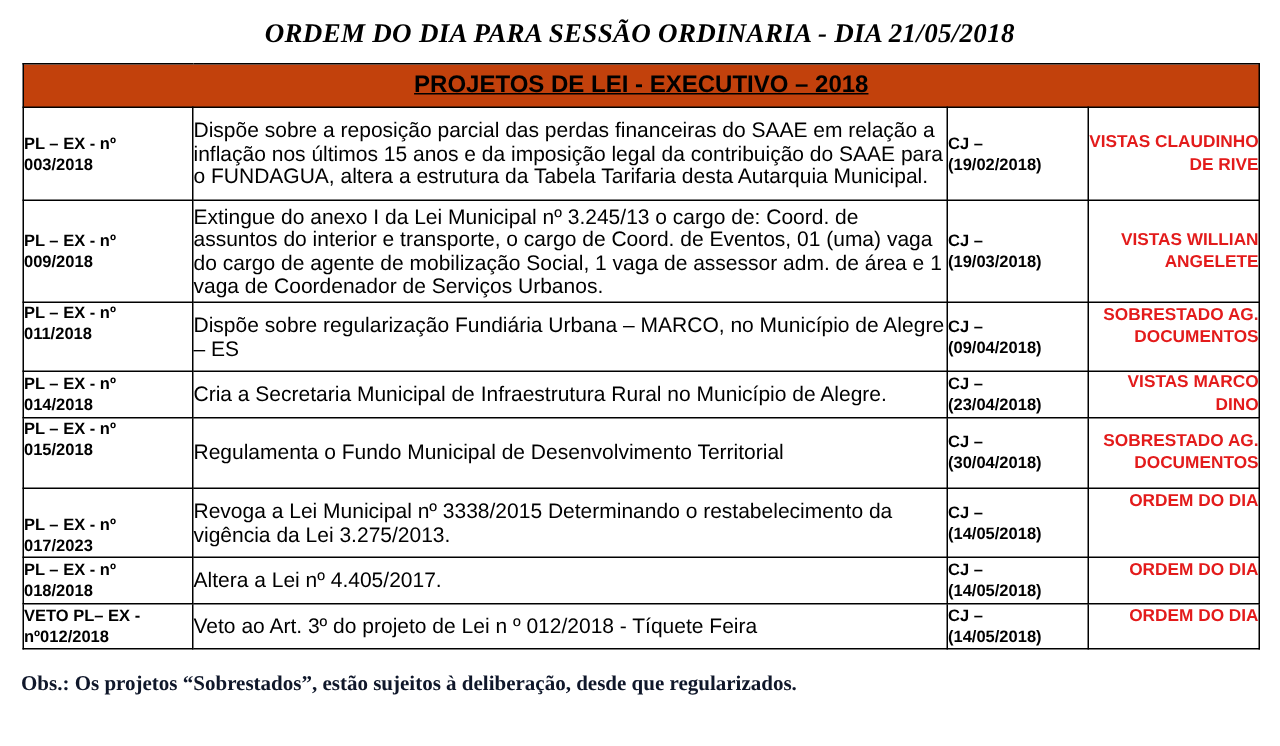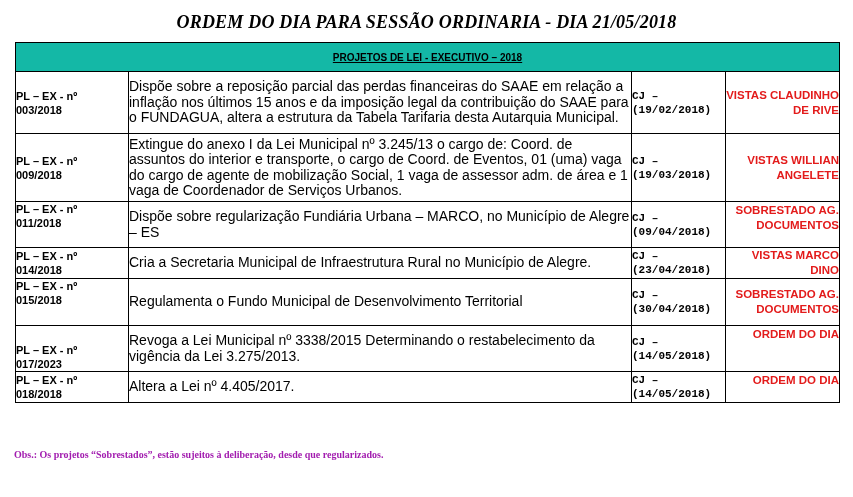--- a/index.html
+++ b/index.html
@@ -8,31 +8,31 @@
     position: absolute; left: 0; top: 12px; width: 853px; text-align: center;
     font-family: "Liberation Serif", serif; font-weight: bold; font-style: italic;
     font-size: 18px; letter-spacing: 0.2px;
   }
   table.agenda {
     position: absolute; left: 15px; top: 42px; width: 824px;
     border-collapse: collapse; table-layout: fixed;
   }
   table.agenda td, table.agenda th { border: 1px solid #000; padding: 0; vertical-align: middle; }
   th.section-header {
-    background: #14b8a6; height: 28px; text-align: center;
-    font-size: 10px; font-weight: bold; text-decoration: underline;
+    background: #c2410c; height: 28px; text-align: center;
+    font-size: 16px; font-weight: bold; text-decoration: underline;
   }
   td.num { text-align: left; font-weight: bold; font-size: 11px; line-height: 14px; padding: 0 4px; }
   td.desc { text-align: left; vertical-align: top; font-size: 14px; line-height: 15.5px; padding: 1px 5px 0 4px; }
-  td.cj { font-weight: bold; font-size: 11px; line-height: 14px; padding: 0 6px 0 8px; font-family: Liberation Mono, monospace; }
+  td.cj { font-weight: bold; font-size: 11px; line-height: 14px; padding: 0 6px 0 8px; }
   td.status { text-align: right; color: #e31b1b; font-weight: bold; font-size: 11.5px; line-height: 15px; padding: 0 4px; }
   td.status.top { vertical-align: top; padding-top: 1px; }
   .obs {
     position: absolute; left: 14px; top: 449px; font-family: "Liberation Serif", serif;
-    font-weight: bold; color: #a21caf; font-size: 10px;
+    font-weight: bold; color: #0f172a; font-size: 14px;
   }
   .footer { position: absolute; left: 14px; top: 499px; font-size: 17px; }
 </style>
 </head>
 <body>
 
 <div class="title">ORDEM DO DIA PARA SESSÃO ORDINARIA - DIA 21/05/2018</div>
 
 <table class="agenda">
   <colgroup>
@@ -130,17 +130,29 @@
           <div>018/2018</div>
         </td>
     <td class="desc">Altera a Lei nº 4.405/2017.</td>
     <td class="cj">
           <div>CJ –</div>
           <div>(14/05/2018)</div>
         </td>
     <td class="status top">ORDEM DO DIA</td>
   </tr>
 
+  <tr style="height:30px">
+    <td class="num">
+          <div>VETO PL– EX -</div>
+          <div>nº012/2018</div>
+        </td>
+    <td class="desc">Veto ao Art. 3º do projeto de Lei n º 012/2018 - Tíquete Feira</td>
+    <td class="cj">
+          <div>CJ –</div>
+          <div>(14/05/2018)</div>
+        </td>
+    <td class="status top">ORDEM DO DIA</td>
+  </tr>
 </tbody>
   </table>
 
 <div class="obs">Obs.: Os projetos “Sobrestados”, estão sujeitos à deliberação, desde que regularizados.</div>
 <div class="footer">Alegre – ES, 18/05/2018.</div>
 
 </body></html>

